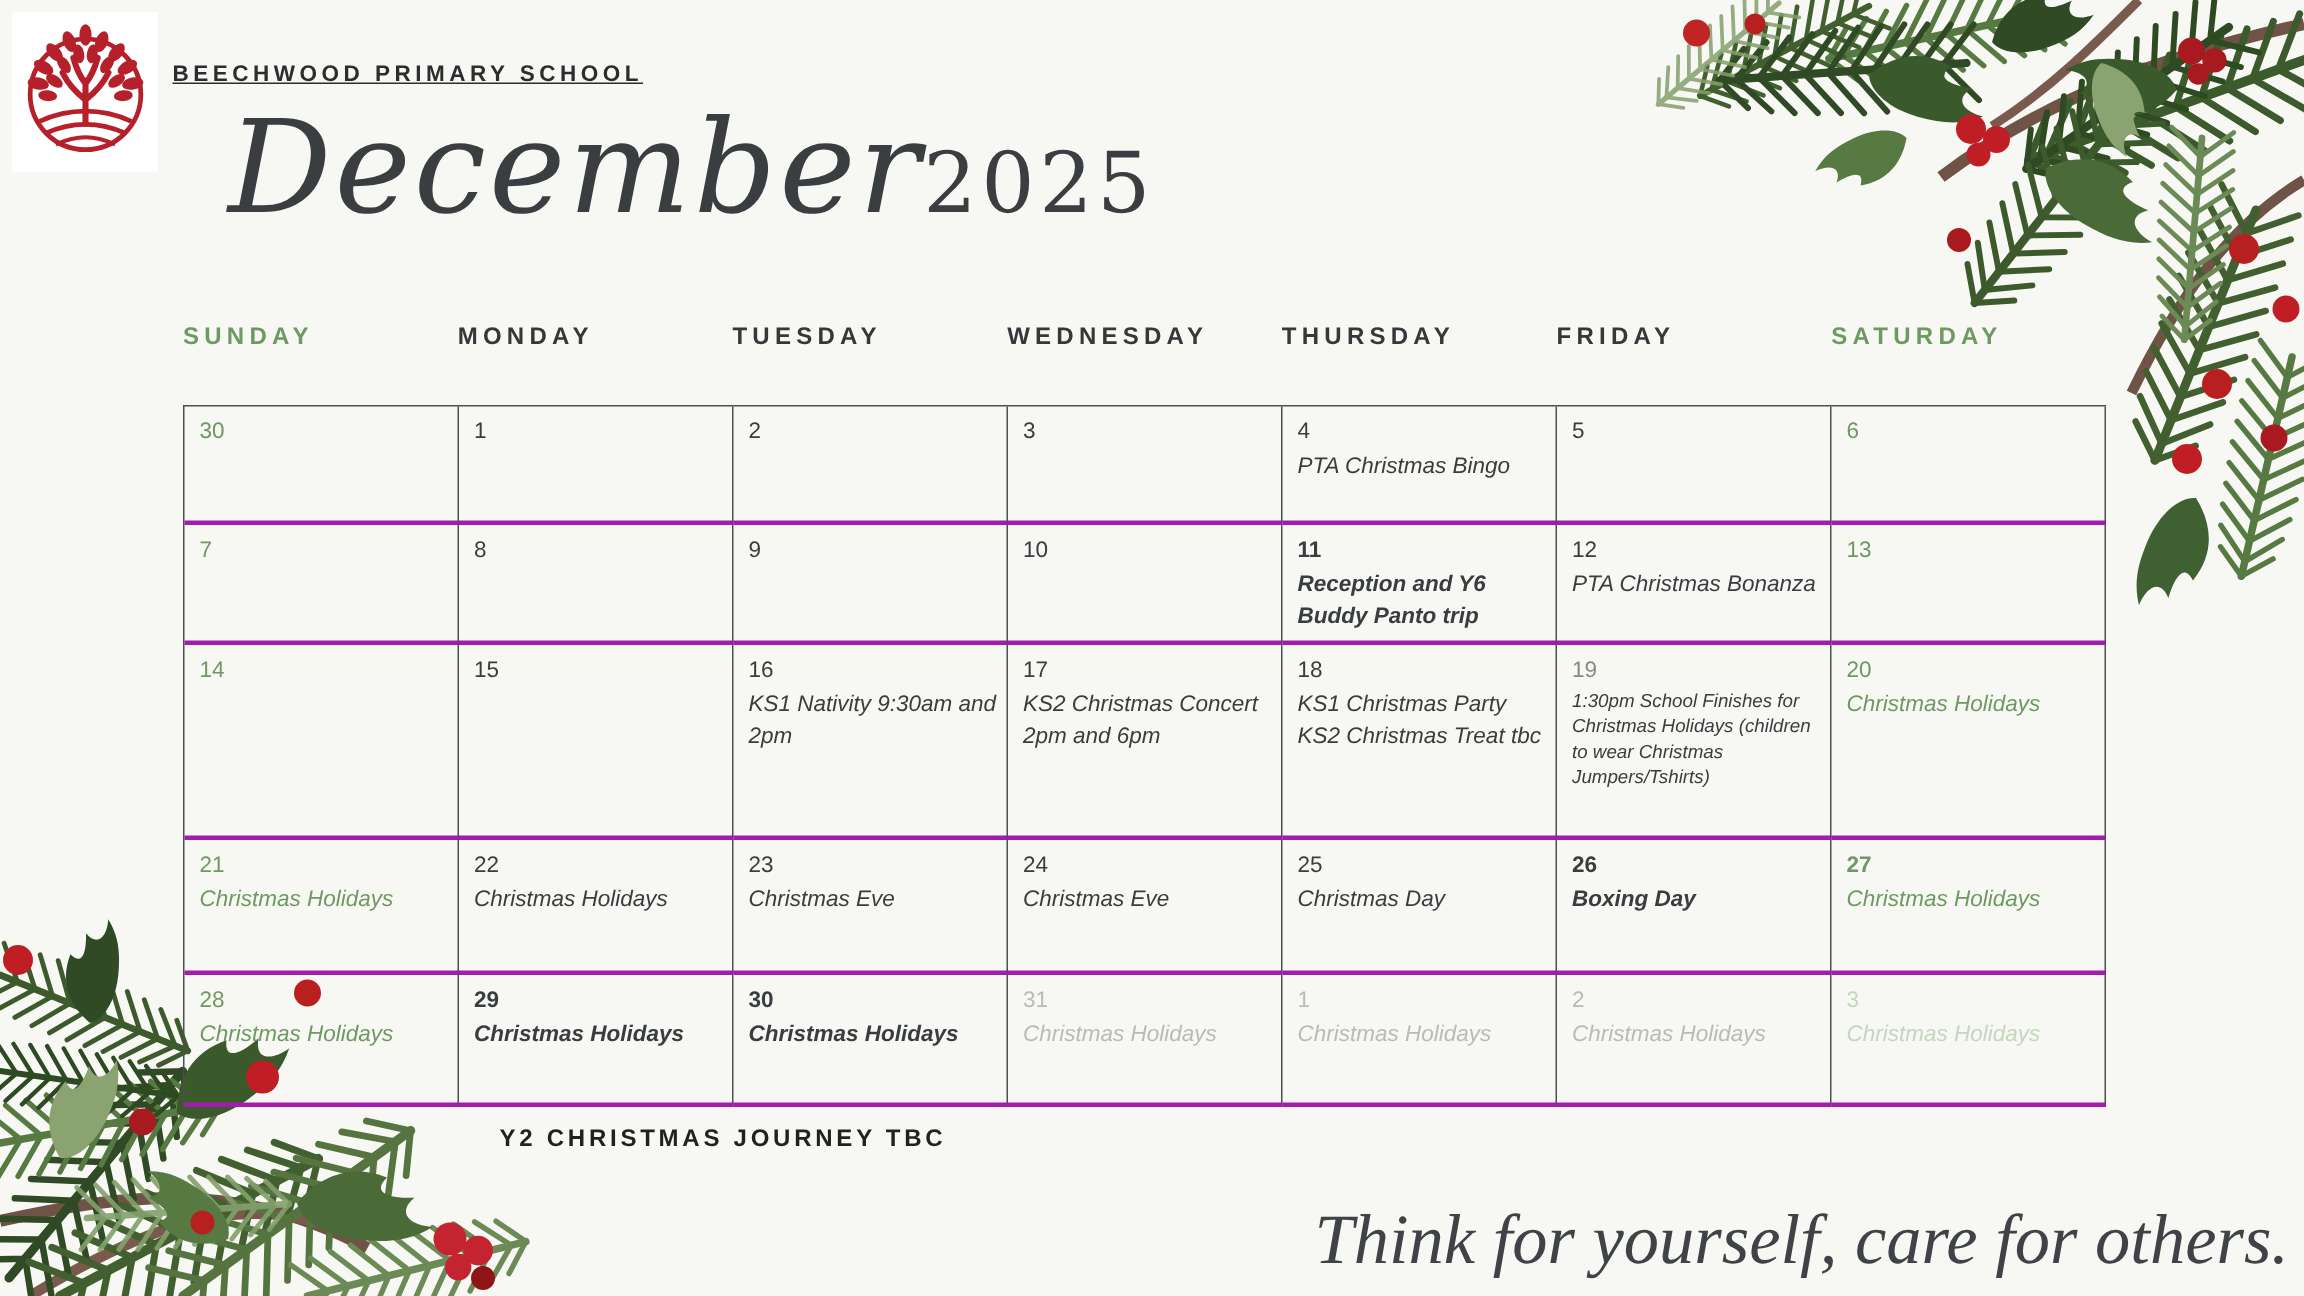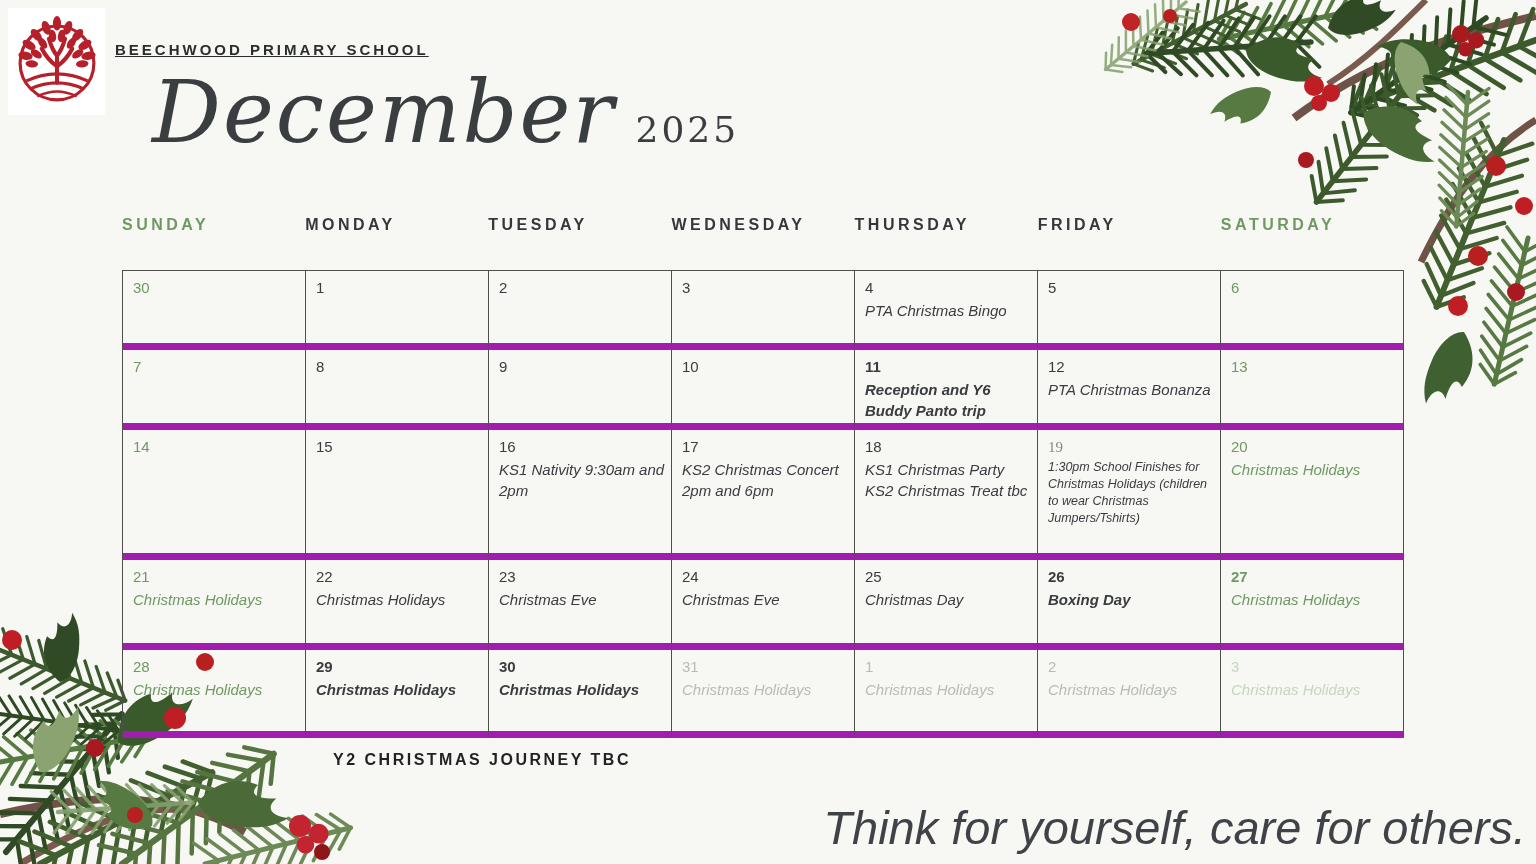--- a/index.html
+++ b/index.html
@@ -18,22 +18,22 @@
   .school-name{
     position:absolute;left:115px;top:41px;
     font-size:15px;font-weight:bold;letter-spacing:3px;color:#2b2e2e;text-decoration:underline;
   }
   .month-line{position:absolute;left:126px;top:62px;white-space:nowrap;}
   .month-script{
     font-family:"DejaVu Serif",serif;font-style:italic;
     font-size:86px;color:#3a3e40;letter-spacing:2px;margin-left:26px;
   }
   .year{
-    font-family:"DejaVu Serif",serif;font-size:36px;color:#3a3e40;
-    margin-left:20px;letter-spacing:3px;
+    font-family:"DejaVu Serif",serif;font-size:56px;color:#3a3e40;
+    letter-spacing:3px;
   }
 
   
   .day-headers{
     position:absolute;left:122px;top:216px;width:1282px;
     display:grid;grid-template-columns:repeat(7,1fr);
   }
   .day-header{
     text-align:left;font-size:16px;font-weight:bold;letter-spacing:3.5px;
   }
@@ -41,41 +41,41 @@
 
   
   .grid{
     position:absolute;left:122px;top:270px;width:1281px;
     display:grid;grid-template-columns:repeat(7,1fr);
     grid-template-rows:79px 80px 130px 90px 88px;
     border-top:1px solid #4e4e4e;border-left:1px solid #4e4e4e;
     background:transparent;
   }
   .cell{
-    border-right:1px solid #4e4e4e;border-bottom:7px solid #a21caf;
+    border-right:1px solid #4e4e4e;border-bottom:3px solid #a21caf;
     padding:7px 6px 4px 10px;overflow:hidden;
   }
   .daynum{font-size:15px;font-weight:500;line-height:1.35;}
   .event{font-size:15px;line-height:1.38;margin-top:3px;font-style:italic;}
   .event.small{font-size:12.5px;line-height:1.36;margin-top:2px;}
   .bold{font-weight:bold;}
   .c-dark{color:#393d3f;}
   .c-green{color:#6f9962;}
   .c-muted{color:#b7bcb7;}
   .c-muted-green{color:#c4d6bd;}
-  .c-muted-dark{color:#85898a;font-family:Liberation Serif, serif;}
+  .c-muted-dark{color:#85898a;}
 
   
   .note{
     position:absolute;left:333px;top:751px;
     font-size:16px;font-weight:bold;letter-spacing:2.5px;color:#1f2222;
   }
   .quote{
     position:absolute;right:10px;top:800px;width:1100px;text-align:right;
-    font-family:Liberation Sans, sans-serif;font-style:italic;
+    font-family:Liberation Serif, serif;font-style:italic;
     font-size:47px;color:#3f4347;white-space:nowrap;
   }
 
   
   .decor{position:absolute;pointer-events:none;}
   .decor-tr{top:0;right:0;}
   .decor-bl{left:0;bottom:0;}
 </style>
 </head>
 <body>

